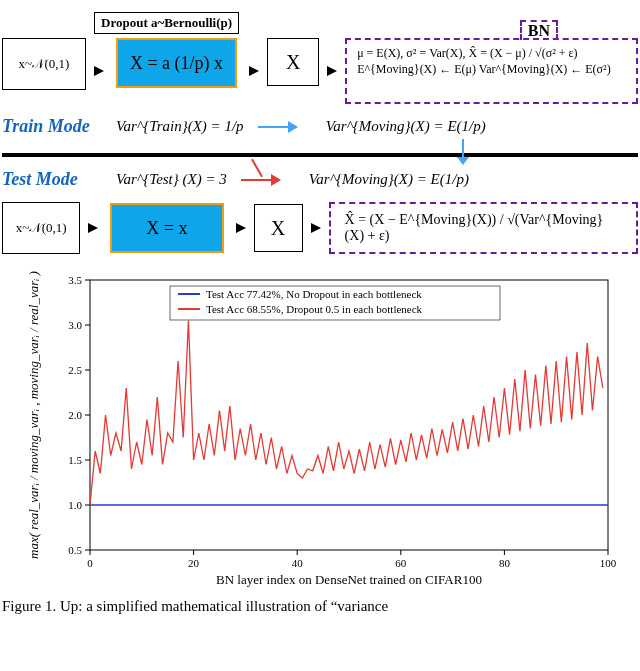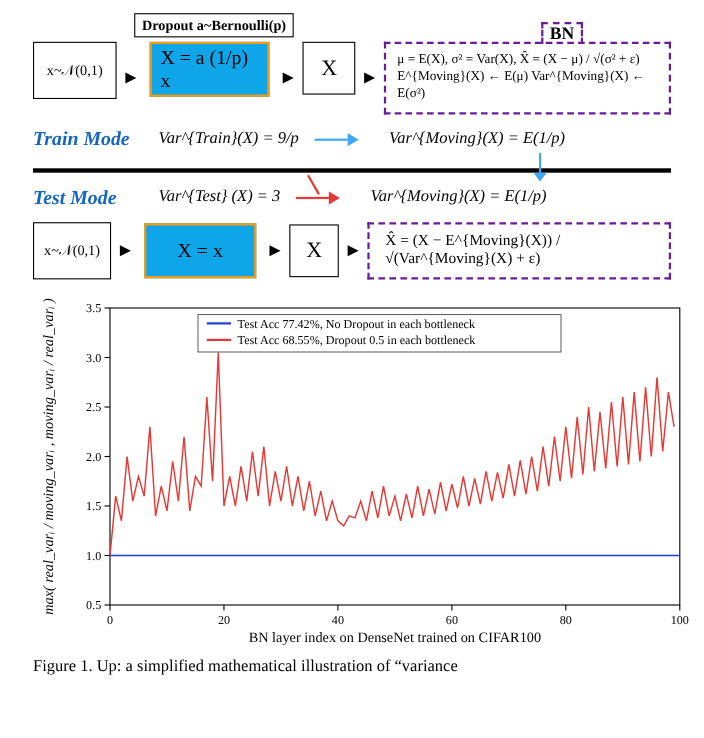--- a/index.html
+++ b/index.html
@@ -10,21 +10,21 @@
     --arrow-blue: #42a5f5;
   }
   body {
     margin: 0;
     font-family: "Times New Roman", Times, serif;
     background: #fff;
     width: 640px;
     color: #000;
   }
   .page {
-    padding: 10px 30px;
+    padding: 10px 2px;
   }
   
   .toprow {
     display: flex;
     align-items: flex-start;
     gap: 8px;
     position: relative;
   }
   .box {
     border: 1.5px solid #000;
@@ -178,21 +178,21 @@
       <div class="arrow"></div>
       <div class="bn-box">
         <div>μ = E(X), σ² = Var(X),  X̂ = (X − μ) / √(σ² + ε)</div>
         <div>E^{Moving}(X) ← E(μ)    Var^{Moving}(X) ← E(σ²)</div>
       </div>
     </div>
   </div>
 
   <div class="mode-row">
     <span class="mode-label">Train Mode</span>
-    <span style="font-style:italic;">Var^{Train}(X) = 9/p</span>
+    <span style="font-style:italic;">Var^{Train}(X) = 1/p</span>
     <span class="midarrow"></span>
     <span style="width:10px"></span>
     <span style="font-style:italic;">Var^{Moving}(X) = E(1/p)</span>
   </div>
 
   <div class="downarrow"></div>
   <div class="thickbar"></div>
 
   <div class="mode-row">
     <span class="mode-label">Test  Mode</span>

